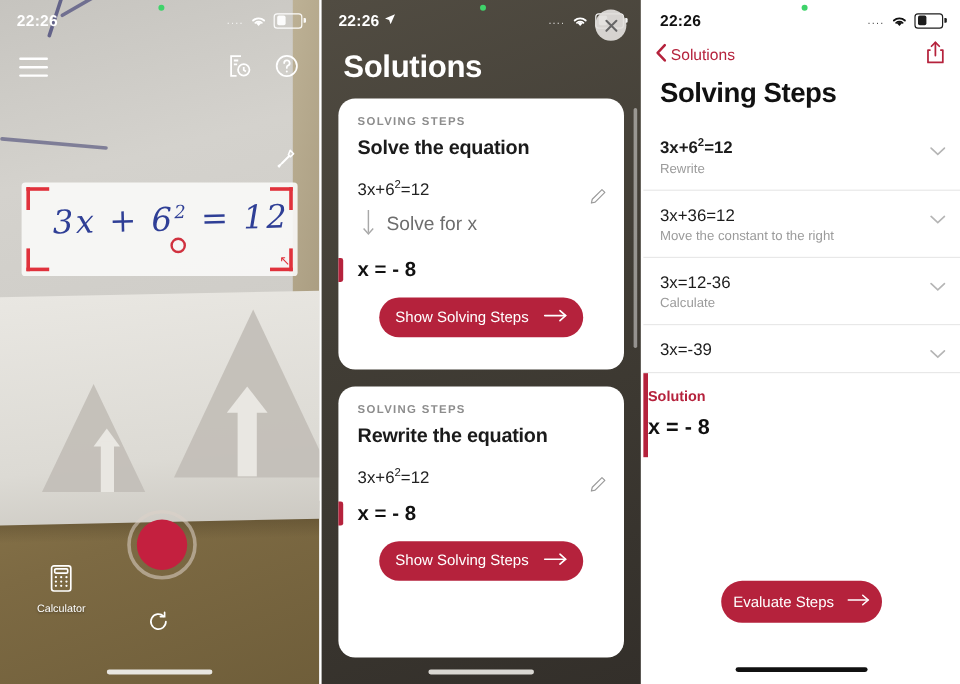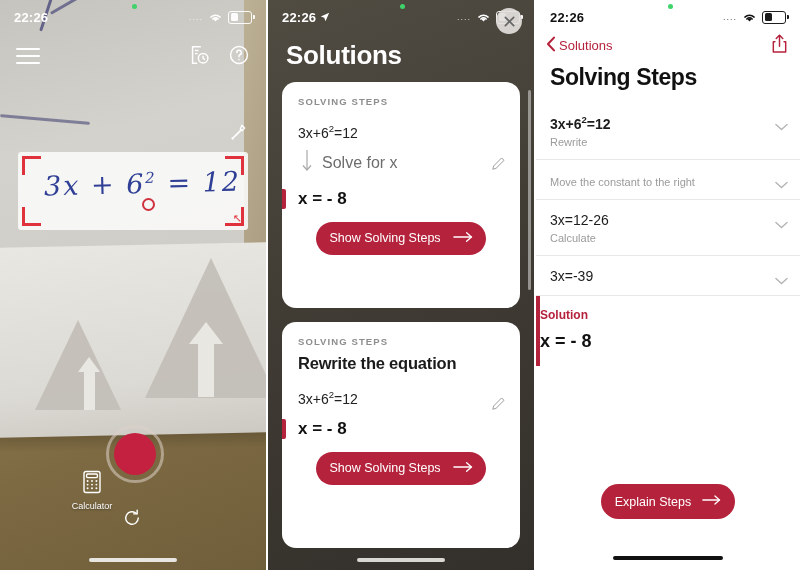--- a/index.html
+++ b/index.html
@@ -67,21 +67,21 @@
   .br-arrow{position:absolute;right:6px;bottom:6px;color:#e0323c;font-size:11px;line-height:1;}
   .hand-eq{position:absolute;left:26px;top:16px;font-family:"DejaVu Serif",serif;
     font-size:27px;color:#2f3f96;letter-spacing:2px;transform:rotate(-1.5deg);font-style:italic;}
   .hand-eq sup{font-size:15px;}
   .red-dot{position:absolute;left:124px;top:46px;width:9px;height:9px;border-radius:50%;
     border:2.5px solid #d0313f;background:rgba(255,255,255,.2);}
 
   .shutter-ring{position:absolute;left:106px;top:425px;width:52px;height:52px;border-radius:50%;
     border:3px solid rgba(220,210,200,.55);z-index:9;}
   .shutter{position:absolute;left:5px;top:5px;width:42px;height:42px;border-radius:50%;background:#c4203f;cursor:pointer;}
-  .calc-btn{position:absolute;left:28px;top:470px;width:46px;text-align:center;color:#fff;z-index:9;cursor:pointer;margin-left:41px;}
+  .calc-btn{position:absolute;left:28px;top:470px;width:46px;text-align:center;color:#fff;z-index:9;cursor:pointer;}
   .calc-label{font-size:9px;margin-top:3px;text-shadow:0 1px 2px rgba(0,0,0,.4);}
   .undo-btn{position:absolute;left:122px;top:508px;color:#fff;z-index:9;cursor:pointer;}
   .home-bar{position:absolute;bottom:8px;left:50%;transform:translateX(-50%);
     width:88px;height:4px;border-radius:3px;background:#e8e6e0;z-index:10;}
 
   
   .gap{width:2px;background:#fff;height:570px;}
   .panel2{position:relative;width:266px;height:570px;overflow:hidden;
     background:linear-gradient(160deg,#514c42 0%,#413d35 45%,#332f2a 100%);}
   .p2-title{position:absolute;left:18px;top:40px;color:#fff;font-size:26px;font-weight:700;letter-spacing:-.3px;}
@@ -266,20 +266,21 @@
       <svg width="13" height="13" viewBox="0 0 14 14" stroke="#666" stroke-width="1.8" stroke-linecap="round">
           <path d="M2.5 2.5 11.5 11.5M11.5 2.5 2.5 11.5"></path>
         </svg>
     </div>
 
     <div class="p2-title">Solutions</div>
     <div class="scroll-track"></div>
 
     <div class="card c1">
       <div class="card-kicker">SOLVING STEPS</div>
+      <div class="card-title">Solve the equation</div>
       <div class="card-eq"><span>3x+6</span><sup>2</sup><span>=12</span></div>
       <div class="pencil">
         <svg width="15" height="15" viewBox="0 0 20 20" fill="none" stroke="#9a9a9a" stroke-width="1.3" stroke-linejoin="round">
           <path d="M14.2 2.6 17.4 5.8 6.6 16.6 2.4 17.6 3.4 13.4Z"></path>
         </svg>
       </div>
       <div class="step-row">
         <span class="dn-arrow">
           <svg width="12" height="24" viewBox="0 0 12 24" fill="none" stroke="#a8a8a8" stroke-width="1.2">
               <path d="M6 1v19"></path>
@@ -375,29 +376,30 @@
       <div class="step">
         <div class="step-eq"><span>3x+6</span><sup>2</sup><span>=12</span></div>
         <div class="step-desc">Rewrite</div>
         <span class="chev">
           <svg width="13" height="8" viewBox="0 0 14 8" fill="none" stroke="#b5b5b5" stroke-width="1.5" stroke-linecap="round">
               <path d="M1 1.2 7 6.8 13 1.2"></path>
             </svg>
         </span>
       </div>
       <div class="step">
+        <div class="step-eq plain">3x+36=12</div>
         <div class="step-desc">Move the constant to the right</div>
         <span class="chev">
           <svg width="13" height="8" viewBox="0 0 14 8" fill="none" stroke="#b5b5b5" stroke-width="1.5" stroke-linecap="round">
               <path d="M1 1.2 7 6.8 13 1.2"></path>
             </svg>
         </span>
       </div>
       <div class="step">
-        <div class="step-eq plain">3x=12-26</div>
+        <div class="step-eq plain">3x=12-36</div>
         <div class="step-desc">Calculate</div>
         <span class="chev">
           <svg width="13" height="8" viewBox="0 0 14 8" fill="none" stroke="#b5b5b5" stroke-width="1.5" stroke-linecap="round">
               <path d="M1 1.2 7 6.8 13 1.2"></path>
             </svg>
         </span>
       </div>
       <div class="step">
         <div class="step-eq plain">3x=-39</div>
         <span class="chev">
@@ -407,21 +409,21 @@
         </span>
       </div>
       <div class="solution">
         <span class="sol-bar"></span>
         <div class="sol-label">Solution</div>
         <div class="sol-val">x = - 8</div>
       </div>
     </div>
 
     <div class="explain">
-      <span>Explain Steps</span>
+      <span>Evaluate Steps</span>
       <span>
         <svg width="19" height="12" viewBox="0 0 22 12" fill="none" stroke="#fff" stroke-width="1.5" stroke-linecap="round">
             <path d="M1 6h19"></path>
             <path d="M15 1.4 20.2 6 15 10.6"></path>
           </svg>
       </span>
     </div>
 
     <div class="home-bar black"></div>
   </div>

